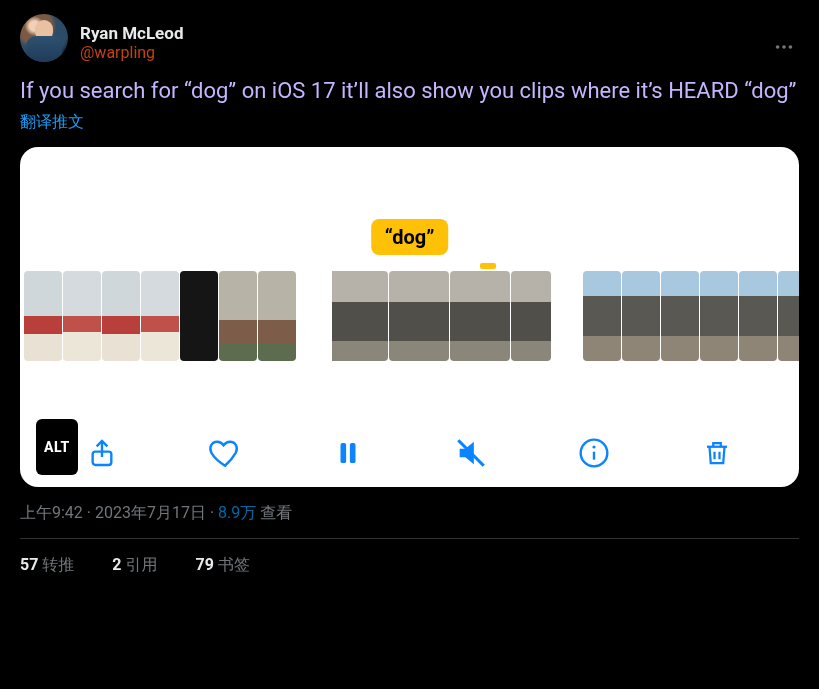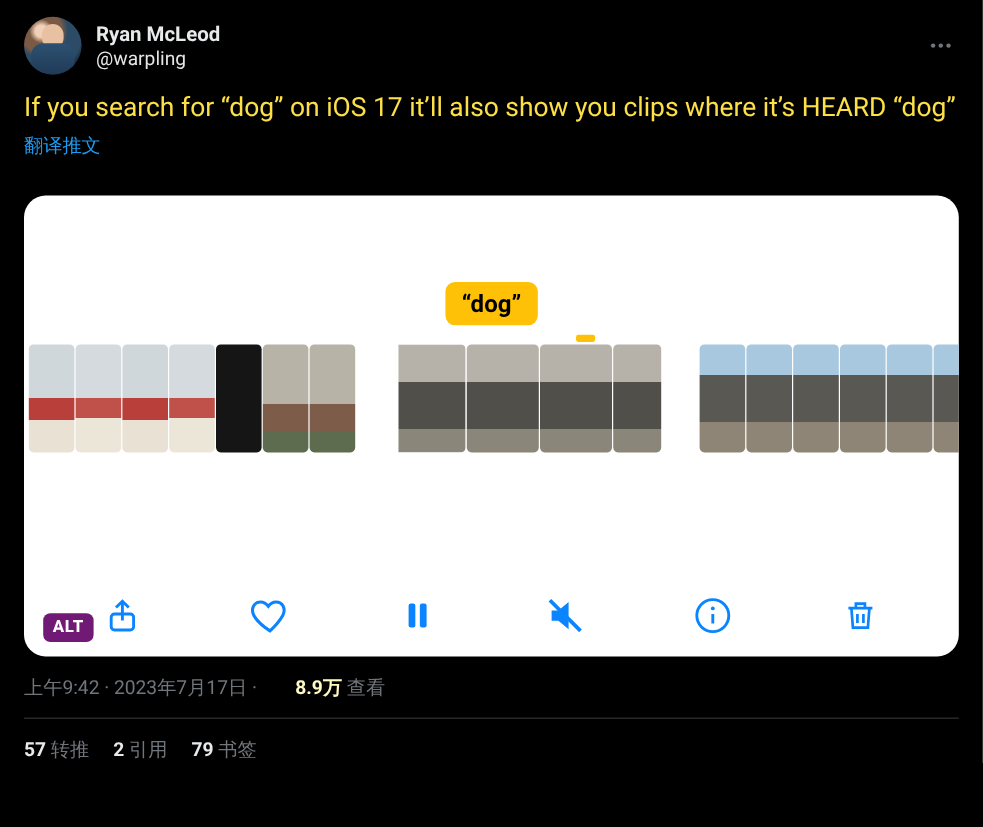--- a/index.html
+++ b/index.html
@@ -9,21 +9,21 @@
     color: #e7e9ea;
     width: 819px;
     height: 689px;
     overflow: hidden;
   }
   .tweet {
     padding: 14px 20px 0 20px;
   }
   .header {
     display: flex;
-    align-items: center;
+    align-items: flex-end;
     gap: 12px;
     margin-bottom: 14px;
   }
   .avatar {
     width: 48px;
     height: 48px;
     border-radius: 50%;
     flex-shrink: 0;
     background: radial-gradient(circle at 30% 25%, #f2d0b8 0 10%, #7a5a44 20% 35%, #2b4b66 45% 70%, #15263b 80%);
     position: relative;
@@ -40,46 +40,46 @@
   .avatar::before {
     content: "";
     position: absolute;
     left: 15px; top: 6px;
     width: 18px; height: 20px;
     background: #e8c1a3;
     border-radius: 9px 9px 8px 8px;
   }
   .name-block { display: flex; flex-direction: column; }
   .display-name { font-weight: 700; font-size: 17px; color: #e7e9ea; }
-  .handle { font-size: 16px; color: #e5e5e5; }
+  .handle { font-size: 16px; color: #c2410c; }
   .more {
     margin-left: auto;
     color: #71767b;
     cursor: pointer;
     padding: 4px;
   }
   .tweet-text {
     font-size: 22px;
     line-height: 1.35;
-    color: #fde047;
+    color: #c4b5fd;
     margin-bottom: 6px;
   }
   .translate {
     color: #1d9bf0;
     font-size: 16px;
     cursor: pointer;
-    margin-bottom: 30px;
+    margin-bottom: 14px;
     display: inline-block;
   }
   .media-card {
     background: #fff;
     border-radius: 18px;
     overflow: hidden;
     position: relative;
-    height: 384px;
+    height: 340px;
   }
   .dog-label {
     position: absolute;
     left: 50%;
     top: 72px;
     transform: translateX(-50%);
     background: #ffc107;
     color: #000;
     font-weight: 700;
     font-size: 20px;
@@ -136,42 +136,42 @@
     cursor: pointer;
     width: 40px; height: 40px;
     display: flex;
     align-items: center;
     justify-content: center;
   }
   .alt-badge {
     position: absolute;
     left: 16px;
     bottom: 12px;
-    background: #701a75;
+    background: #000000;
     color: #fff;
     font-weight: 800;
     font-size: 14px;
-    padding: 4px 8px;
+    padding: 20px 8px;
     border-radius: 6px;
     letter-spacing: 0.5px;
   }
   .meta {
     margin-top: 16px;
     color: #71767b;
     font-size: 16px;
   }
-  .meta .views-count { color: #fef9c3; font-weight: 700; margin-left: 28px; }
+  .meta .views-count { color: #0369a1; font-weight: 400; }
   .divider {
     border: none;
     border-top: 1px solid #2f3336;
     margin: 14px 0 0 0;
   }
   .stats {
     display: flex;
-    gap: 20px;
+    gap: 38px;
     padding: 16px 0 0 0;
     font-size: 16px;
     color: #71767b;
   }
   .stats .stat { cursor: pointer; }
   .stats .stat .num { color: #e7e9ea; font-weight: 700; margin-right: 4px; }
   svg { display: block; }
 </style>
 </head>
 <body>

